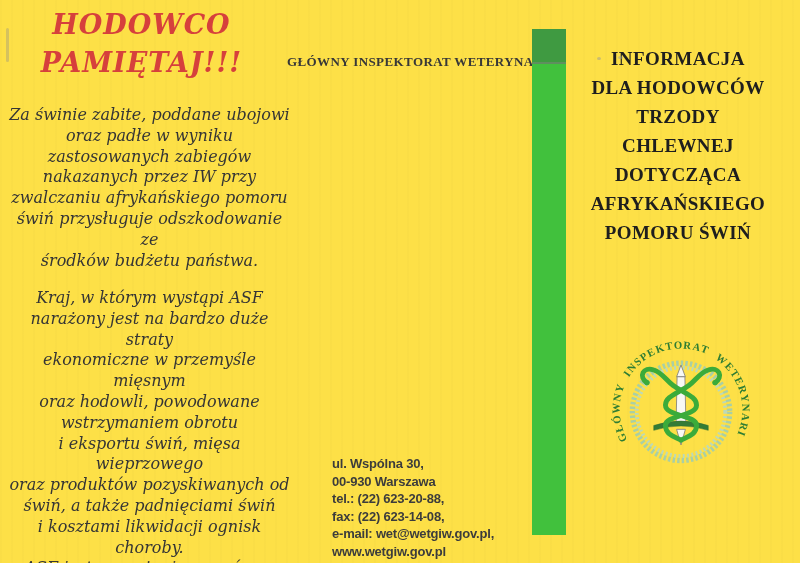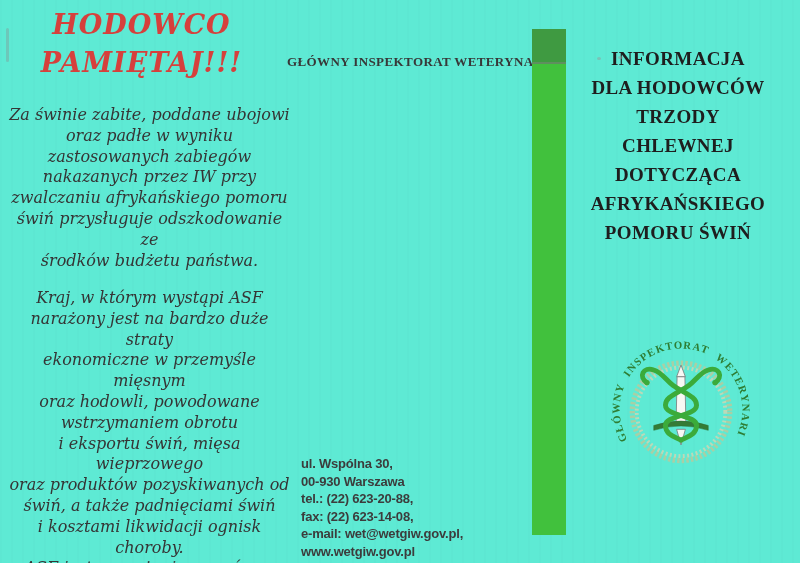--- a/index.html
+++ b/index.html
@@ -1,18 +1,18 @@
 <!DOCTYPE html>
 <html lang="pl" style="--heading_red: #d6403c; --bar_green: #41c13d; --bar_green_dark: #3f9a41; --logo_green: #3bab3a; --logo_wreath: #a9cfa5; --logo_text_green: #2e7d33;"><head>
 <meta charset="utf-8">
 <style>
   html,body { margin:0; padding:0; background:#e8e8e8; }
   .page {
     position:relative; width:800px; height:563px; overflow:hidden;
-    background:#5eead4;
+    background:#fde047;
     font-family:"DejaVu Serif", serif;
     color:#2f2f2f;
   }
   
   .page::before {
     content:""; position:absolute; inset:0; pointer-events:none;
     background:repeating-linear-gradient(90deg, rgba(0,0,0,0.013) 0 2px, transparent 2px 11px);
   }
   .lines { white-space:pre-line; }
 
@@ -32,21 +32,21 @@
   .para-1 { top:97px; }
   .para-2 { top:280px; }
 
   
   .giw-heading {
     position:absolute; left:287px; top:54px;
     font-family:"Liberation Serif", serif; font-weight:bold;
     font-size:13px; line-height:16px; letter-spacing:0.4px; color:#383838;
   }
   .address {
-    position:absolute; left:301px; top:455px;
+    position:absolute; left:332px; top:455px;
     font-family:"Liberation Sans", sans-serif; font-weight:bold;
     font-size:13px; line-height:17.5px; letter-spacing:-0.2px; color:#3c3c3c;
     text-align:left;
   }
 
   
   .green-bar {
     position:absolute; left:532px; top:29px; width:34px; height:506px;
     background:var(--bar_green,#41c13d);
   }

